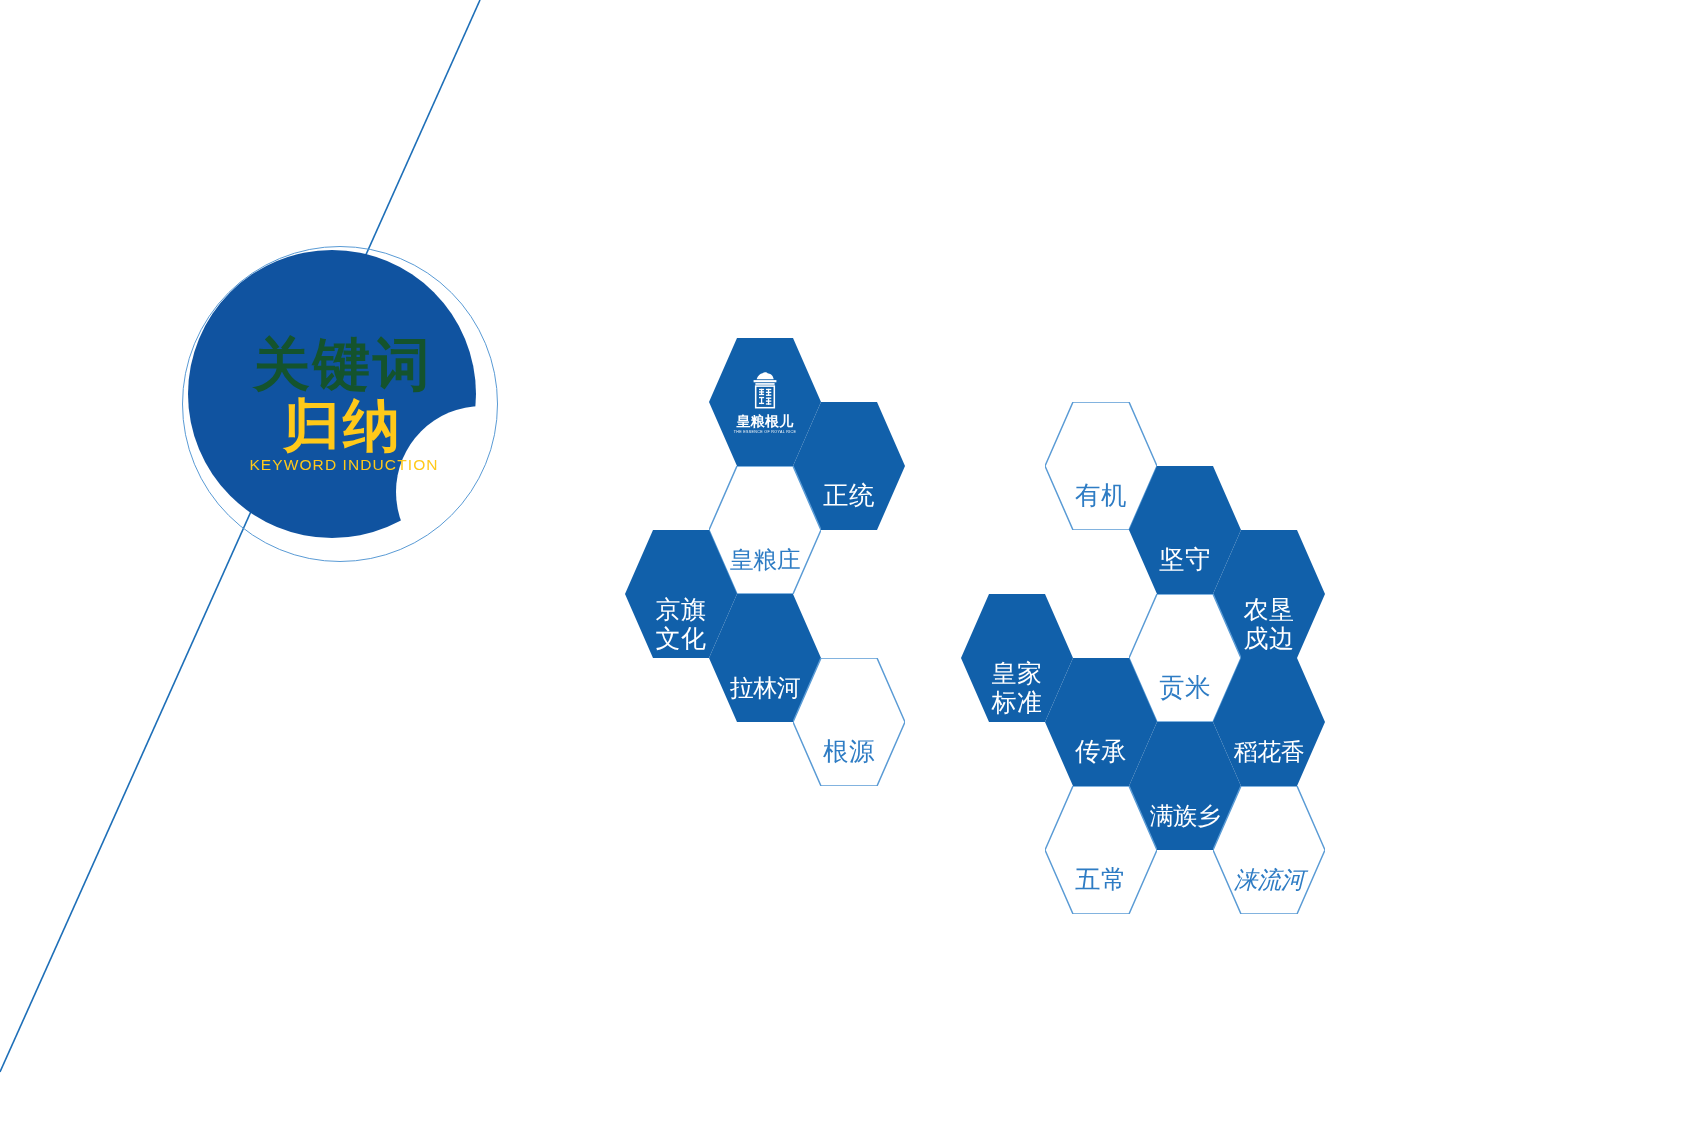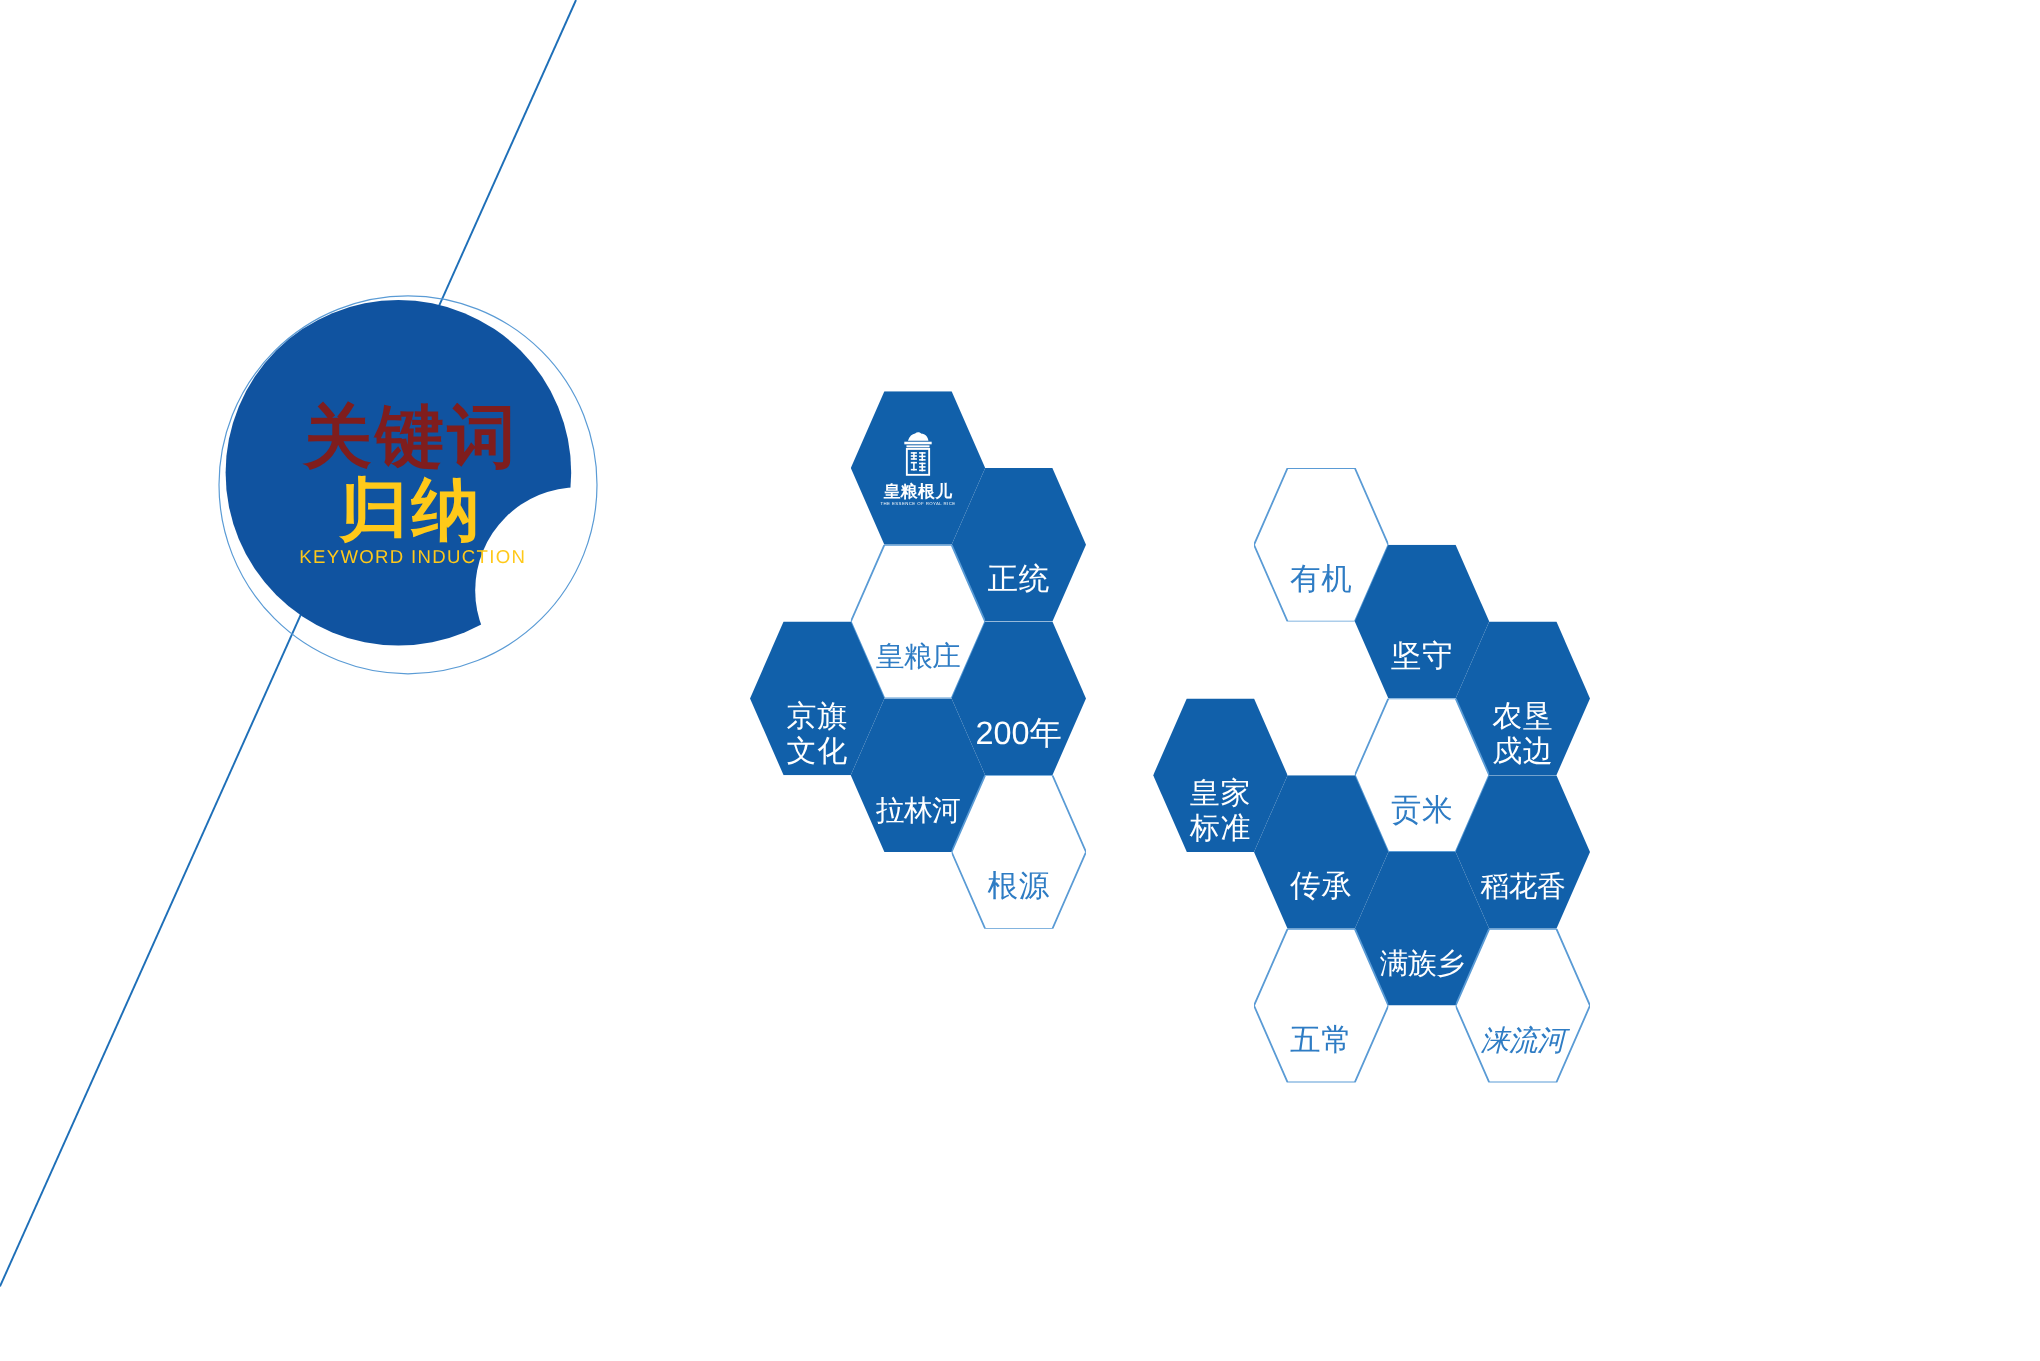--- a/index.html
+++ b/index.html
@@ -40,21 +40,21 @@
   }
   .badge-sub{
     color:#FFC919;
     font-size:15.5px;
     letter-spacing:1.1px;
     margin-left:8px;
     text-align:center;
   }
 
   
-  #cluster{position:absolute;left:0;top:4px;width:1700px;height:892px;}
+  #cluster{position:absolute;left:0;top:16px;width:1700px;height:892px;}
   .hex{
     position:absolute;
     width:112px;height:128px;
   }
   .hex .shape{position:absolute;left:0;top:0;width:112px;height:128px;}
   .hex .label{
     position:absolute;left:0;top:0;width:112px;height:128px;
     display:flex;align-items:center;justify-content:center;
     text-align:center;
     line-height:1.17;
@@ -101,21 +101,21 @@
       <defs>
         <mask id="notchmask">
           <rect x="0" y="0" width="316" height="316" fill="#fff"></rect>
 
           <circle cx="300" cy="246" r="86" fill="#000"></circle>
         </mask>
       </defs>
       <circle id="badge-disc" cx="150" cy="148" r="144" fill="#1053A0" mask="url(#notchmask)"></circle>
     </svg>
     <div id="badge-text">
-      <div class="badge-line" style="color: #7f1d1d;">关键词</div>
+      <div class="badge-line" style="color: #14532d;">关键词</div>
       <div class="badge-line" style="color: rgb(255, 201, 25);">归纳</div>
       <div class="badge-sub" style="color: rgb(255, 201, 25);">KEYWORD INDUCTION</div>
     </div>
   </div>
 
   <div id="cluster">
       <div class="hex filled" style="left: 709px; top: 322px;">
         <div class="shape"><svg viewBox="0 0 112 128" width="112" height="128" aria-hidden="true">
        <polygon points="28,0 84,0 112,64 84,128 28,128 0,64" fill="#1160AA" stroke="none" stroke-width="0" vector-effect="non-scaling-stroke"></polygon>
      </svg></div>
@@ -175,26 +175,20 @@
      </svg></div>
         <div class="label">坚守</div>
       </div>
       <div class="hex filled" style="left: 625px; top: 514px;">
         <div class="shape"><svg viewBox="0 0 112 128" width="112" height="128" aria-hidden="true">
        <polygon points="28,0 84,0 112,64 84,128 28,128 0,64" fill="#1160AA" stroke="none" stroke-width="0" vector-effect="non-scaling-stroke"></polygon>
      </svg></div>
         <div class="label two">京旗
 文化</div>
       </div>
-      <div class="hex filled" style="left: 793px; top: 514px;">
-        <div class="shape"><svg viewBox="0 0 112 128" width="112" height="128" aria-hidden="true">
-       <polygon points="28,0 84,0 112,64 84,128 28,128 0,64" fill="#1160AA" stroke="none" stroke-width="0" vector-effect="non-scaling-stroke"></polygon>
-     </svg></div>
-        <div class="label num">200年</div>
-      </div>
       <div class="hex filled" style="left: 1213px; top: 514px;">
         <div class="shape"><svg viewBox="0 0 112 128" width="112" height="128" aria-hidden="true">
        <polygon points="28,0 84,0 112,64 84,128 28,128 0,64" fill="#1160AA" stroke="none" stroke-width="0" vector-effect="non-scaling-stroke"></polygon>
      </svg></div>
         <div class="label two">农垦
 戍边</div>
       </div>
       <div class="hex filled" style="left: 709px; top: 578px;">
         <div class="shape"><svg viewBox="0 0 112 128" width="112" height="128" aria-hidden="true">
        <polygon points="28,0 84,0 112,64 84,128 28,128 0,64" fill="#1160AA" stroke="none" stroke-width="0" vector-effect="non-scaling-stroke"></polygon>

